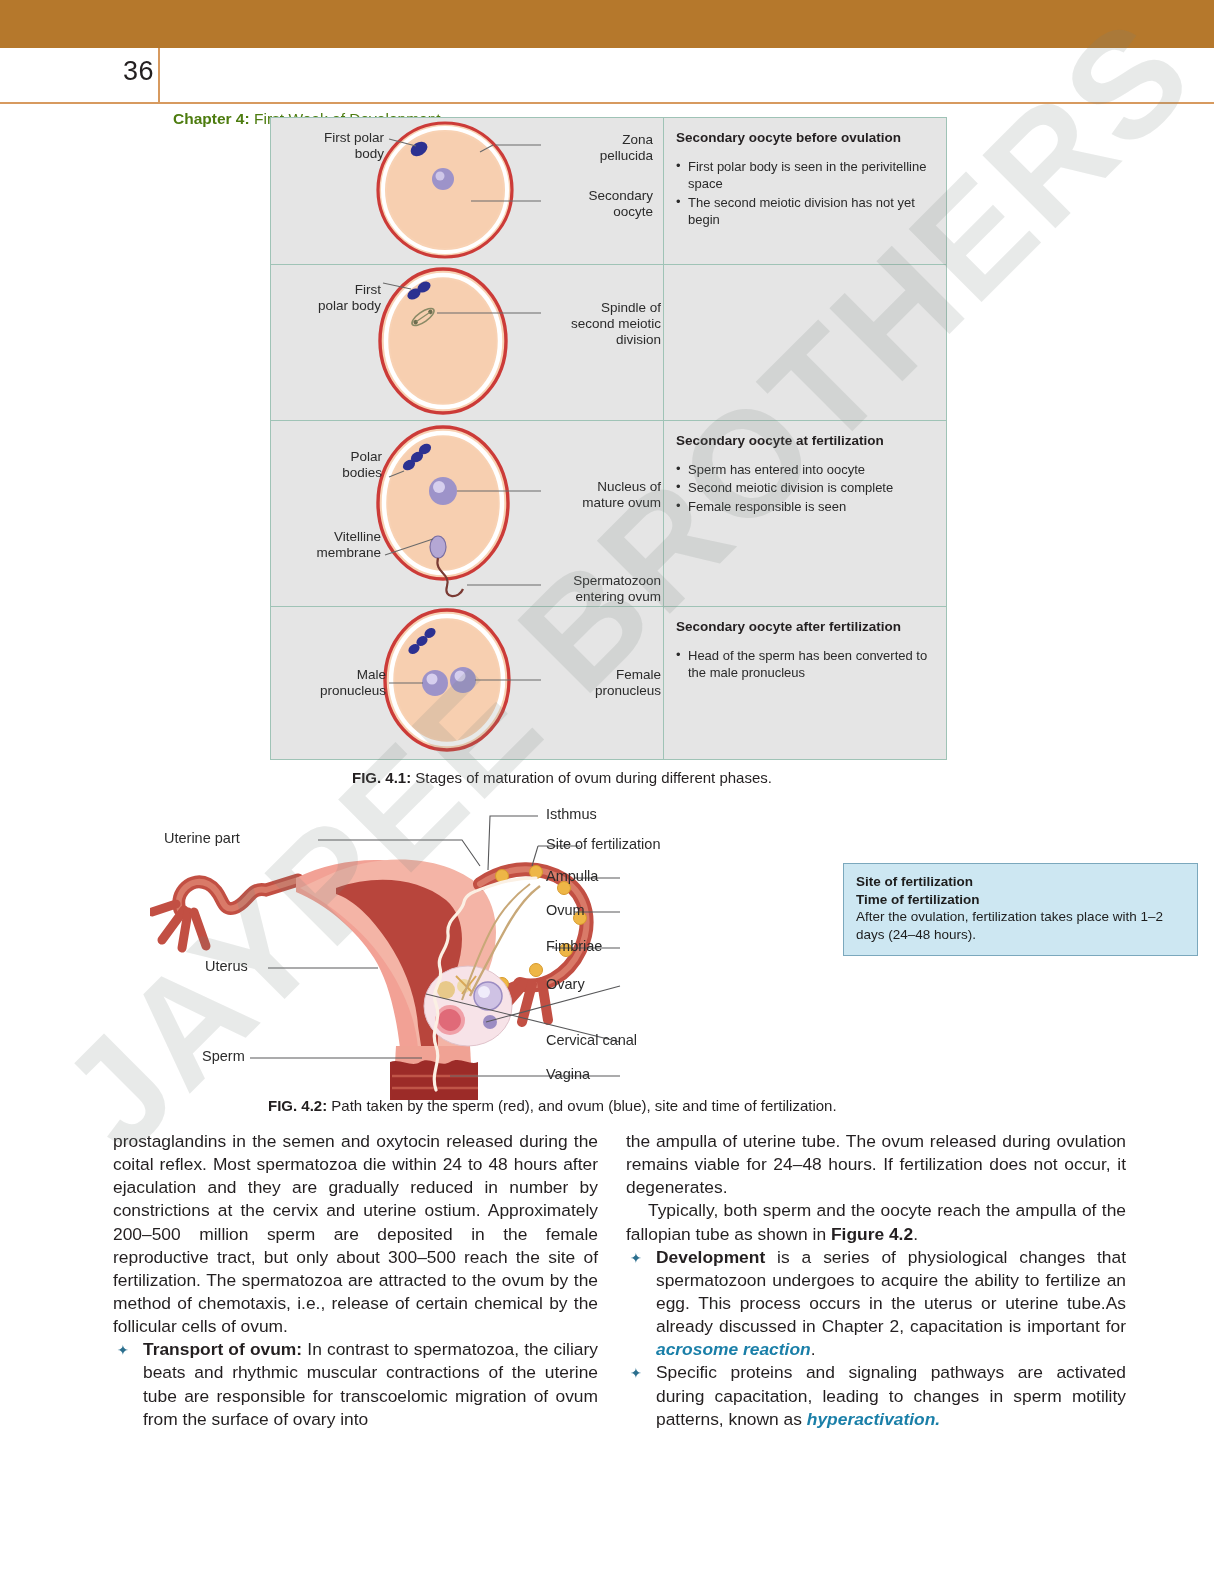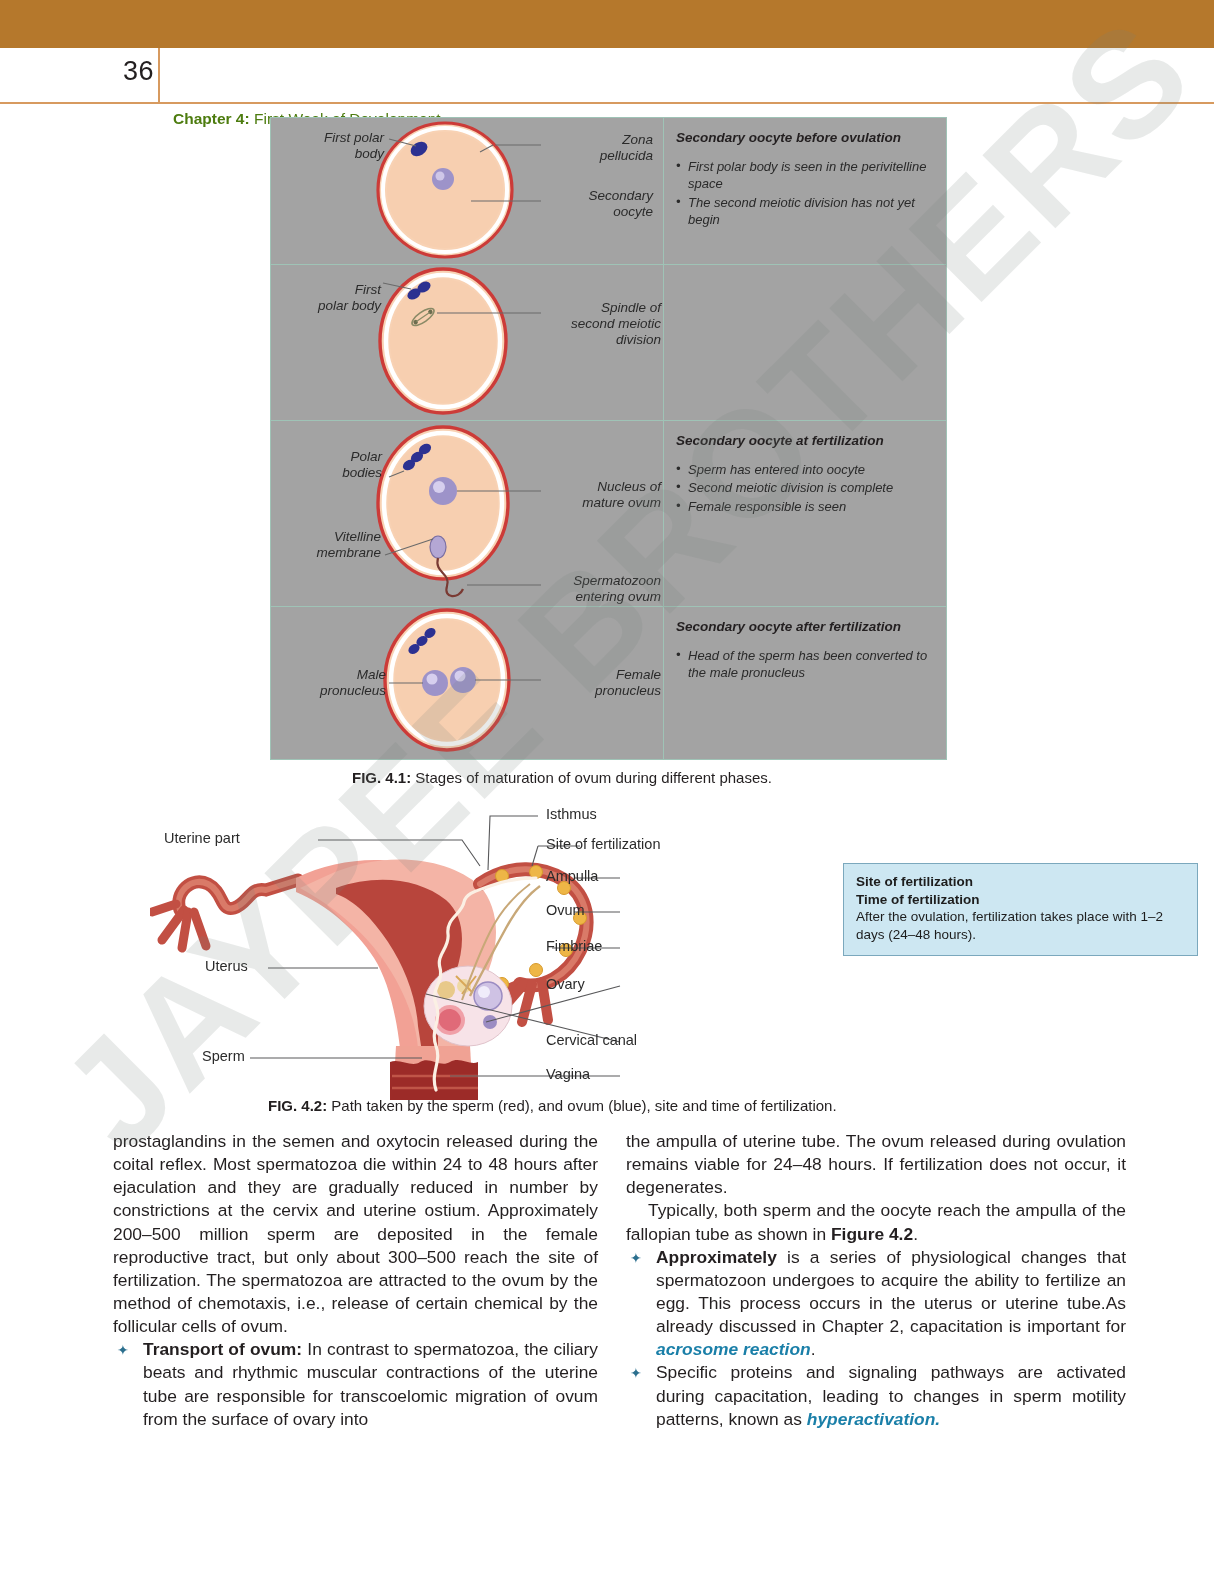--- a/index.html
+++ b/index.html
@@ -88,24 +88,23 @@
     left: 150px; top: 1010px;
     transform: rotate(-45deg);
     transform-origin: left bottom;
   }
 
   
   .fig41 {
     position: absolute;
     left: 270px; top: 117px;
     width: 675px;
-    background: #a3a3a3;
+    background: #e5e5e5;
     border: 1px solid #9fc3b6;
     z-index: 10;
-    font-style: italic;
   }
   .fig41-row {
     display: flex;
     border-bottom: 1px solid #9fc3b6;
     position: relative;
   }
   .fig41-row:last-child { border-bottom: none; }
   .fig41-left {
     width: 392px;
     position: relative;
@@ -494,21 +493,21 @@
     <span class="dia">✦</span>
     <span class="b">Transport of ovum:</span><span> In contrast to spermatozoa, the ciliary beats and rhythmic muscular contractions of the uterine tube are responsible for transcoelomic migration of ovum from the surface of ovary into</span>
   </div>
 </div>
 
 <div class="col col-right">
   <p>the ampulla of uterine tube. The ovum released during ovulation remains viable for 24–48 hours. If fertilization does not occur, it degenerates.</p>
   <p class="para-indent"><span>Typically, both sperm and the oocyte reach the ampulla of the fallopian tube as shown in </span><span class="b">Figure 4.2</span><span>.</span></p>
   <div class="bul">
     <span class="dia">✦</span>
-    <span class="b">Approximately</span><span> is a series of physiological changes that spermatozoon undergoes to acquire the ability to fertilize an egg. This process occurs in the uterus or uterine tube.As already discussed in Chapter 2, capacitation is important for </span><span class="teal-i">acrosome reaction</span><span>.</span>
+    <span class="b">Development</span><span> is a series of physiological changes that spermatozoon undergoes to acquire the ability to fertilize an egg. This process occurs in the uterus or uterine tube.As already discussed in Chapter 2, capacitation is important for </span><span class="teal-i">acrosome reaction</span><span>.</span>
   </div>
   <div class="bul">
     <span class="dia">✦</span>
     <span>Specific proteins and signaling pathways are activated during capacitation, leading to changes in sperm motility patterns, known as </span><span class="teal-i">hyperactivation.</span>
   </div>
 </div>
 
 <div class="watermark">
   <div class="wm-text wm1">JAYPEE BROTHERS</div>
 </div>

